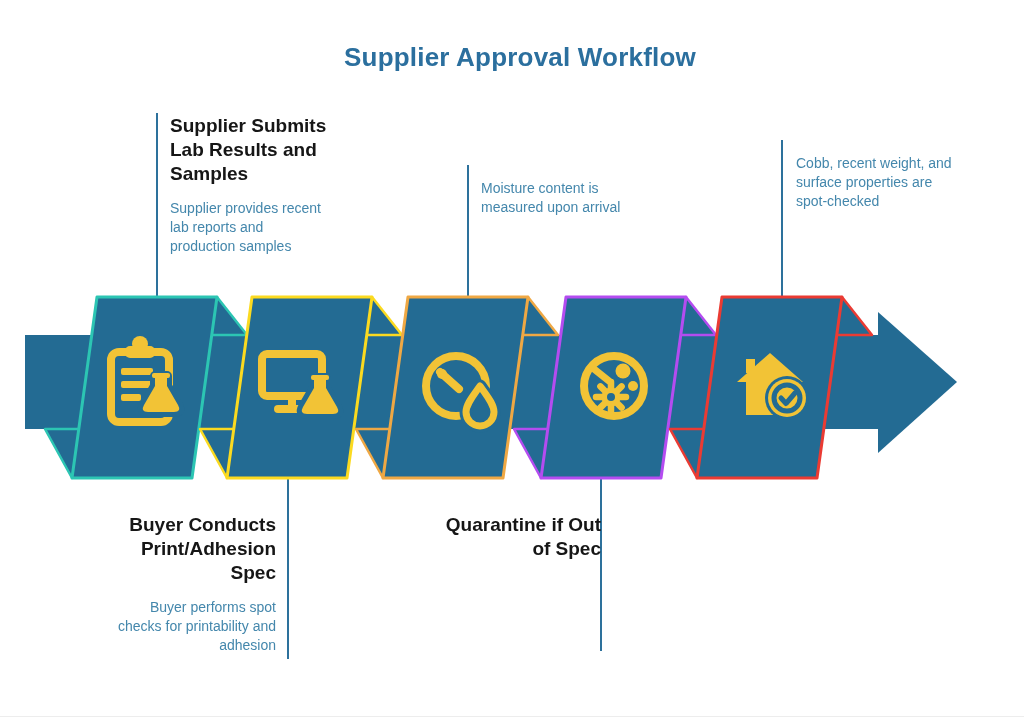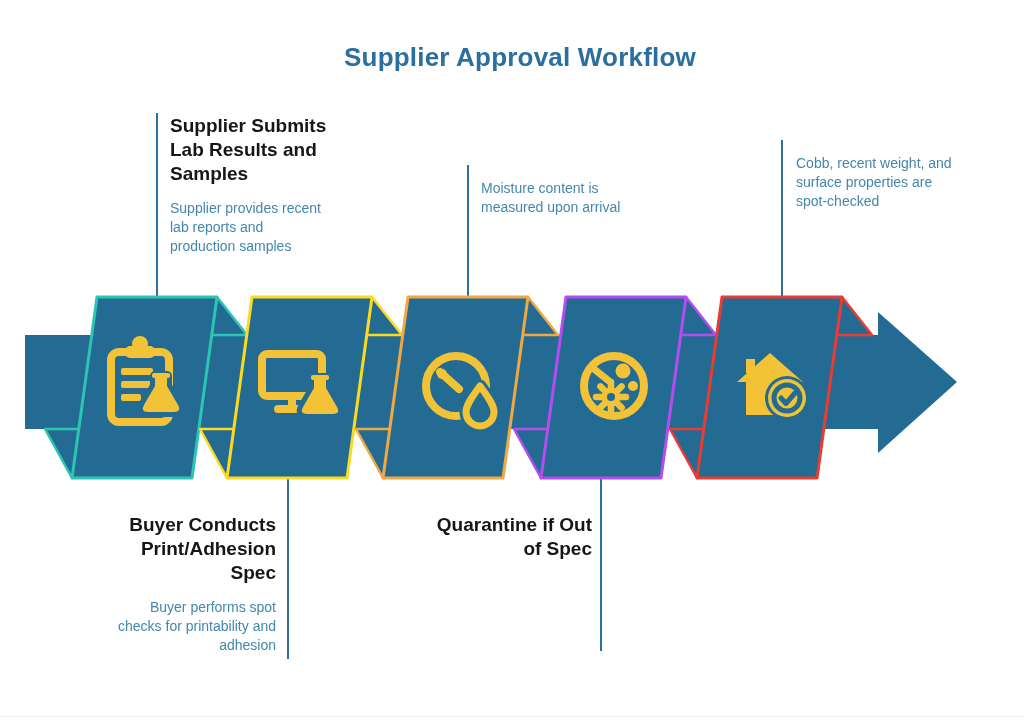--- a/index.html
+++ b/index.html
@@ -156,21 +156,21 @@
 
   <div class="step-label bottom" style="left:114px; top:513px; width:162px">
     <h3>Buyer Conducts Print/Adhesion Spec</h3>
     <p>Buyer performs spot checks for printability and adhesion</p>
   </div>
 
   <div class="step-label top" style="left:481px; top:166px; width:170px">
     <p>Moisture content is measured upon arrival</p>
   </div>
 
-  <div class="step-label bottom" style="left:430px; top:513px; width:162px">
+  <div class="step-label bottom" style="left:439px; top:513px; width:162px">
     <h3>Quarantine if Out of Spec</h3>
   </div>
 
   <div class="step-label top" style="left:796px; top:141px; width:162px">
     <p>Cobb, recent weight, and surface properties are spot-checked</p>
   </div>
 
   <div class="bottom-rule"></div>
 </div>
 

